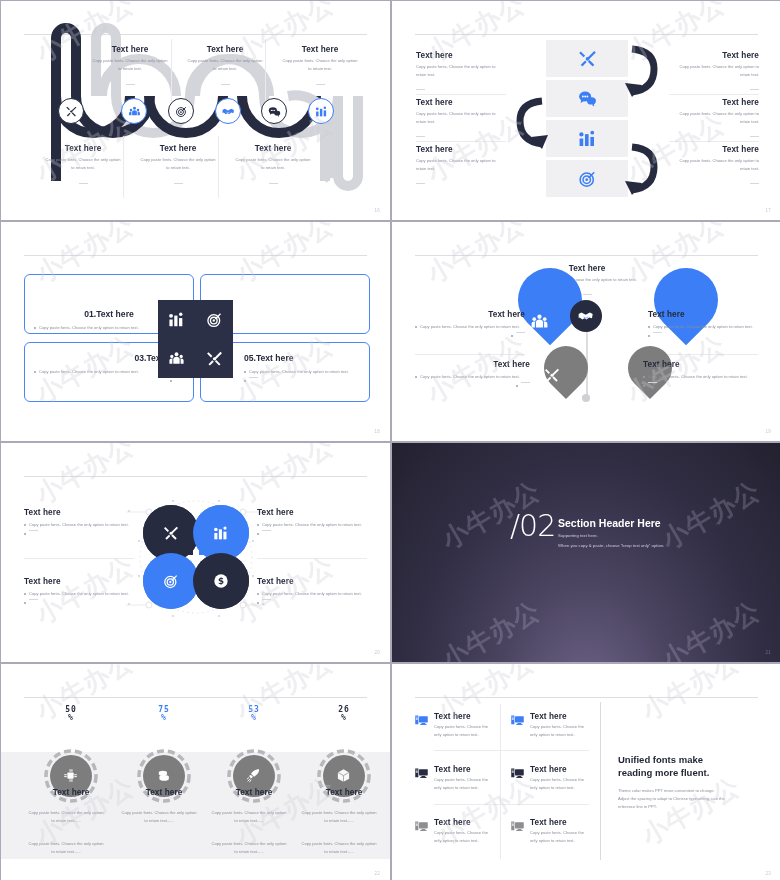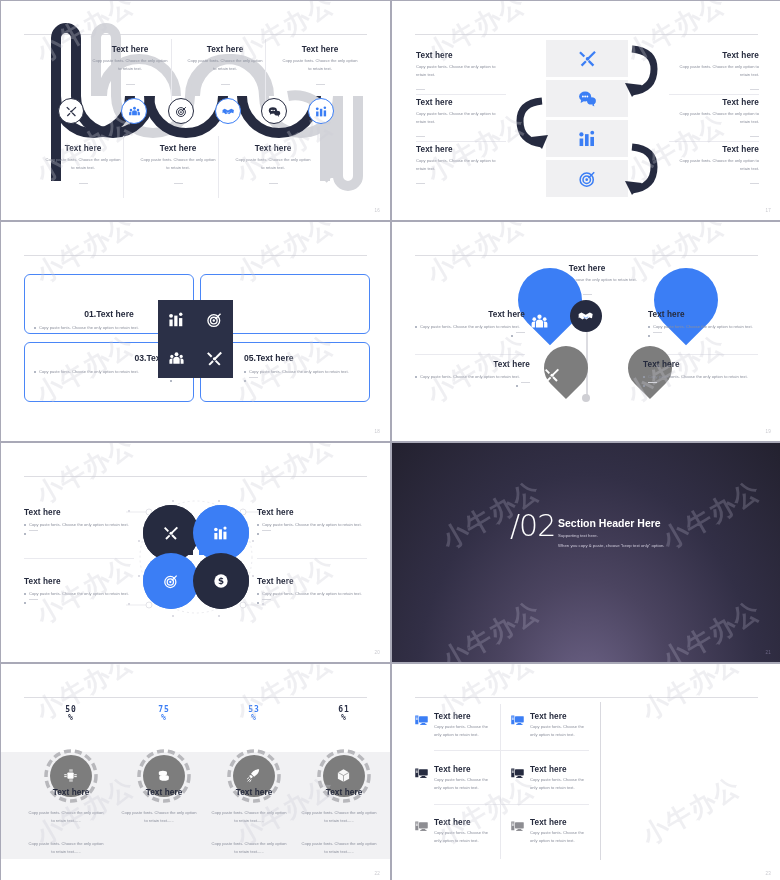--- a/index.html
+++ b/index.html
@@ -713,21 +713,21 @@
   </div>
   <div class="pct" style="left:119px;top:42px;width:88px;color:#3b7ef5;">
     <div>75</div>
     <div>%</div>
   </div>
   <div class="pct" style="left:209px;top:42px;width:88px;color:#3b7ef5;">
     <div>53</div>
     <div>%</div>
   </div>
   <div class="pct" style="left:299px;top:42px;width:88px;color:#2b3047;">
-    <div>61</div>
+    <div>26</div>
     <div>%</div>
   </div>
 
   <svg style="position:absolute;left:0;top:0;width:389px;height:219px;">
     <g fill="none" stroke="#b8b8bc" stroke-width="3.5" stroke-dasharray="7 4">
       <circle cx="70" cy="112" r="25"></circle>
           <circle cx="163" cy="112" r="25"></circle>
       <circle cx="253" cy="112" r="25"></circle>
           <circle cx="343" cy="112" r="25"></circle>
     </g>
@@ -929,20 +929,27 @@
             <rect x="3" y="8" width="3" height="1"></rect>
             <rect x="3" y="10" width="3" height="1"></rect>
           </g>
         </svg>
     <div>
       <div class="h1">Text here</div>
       <div class="body" style="margin-top:2px;">Copy paste fonts. Choose the only option to retain text.</div>
     </div>
   </div>
 
+  <div style="position:absolute;left:226px;top:90px;width:140px;">
+    <div style="font-size:9.5px;font-weight:700;color:#1f2433;">Unified fonts make</div>
+    <div style="font-size:9.5px;font-weight:700;color:#1f2433;margin-top:2px;">reading more fluent.</div>
+    <div class="body" style="margin-top:9px;">Theme color makes PPT more convenient to change.</div>
+    <div class="body">Adjust the spacing to adapt to Chinese typesetting, use the</div>
+    <div class="body">reference line in PPT.</div>
+  </div>
 
   <div class="wm">
     <span style="left:40px;top:5px;">小牛办公</span>
     <span style="left:245px;top:5px;">小牛办公</span>
     <span style="left:40px;top:130px;">小牛办公</span>
     <span style="left:245px;top:130px;">小牛办公</span>
   </div>
   <div class="pgnum">23</div>
 </div>
 

